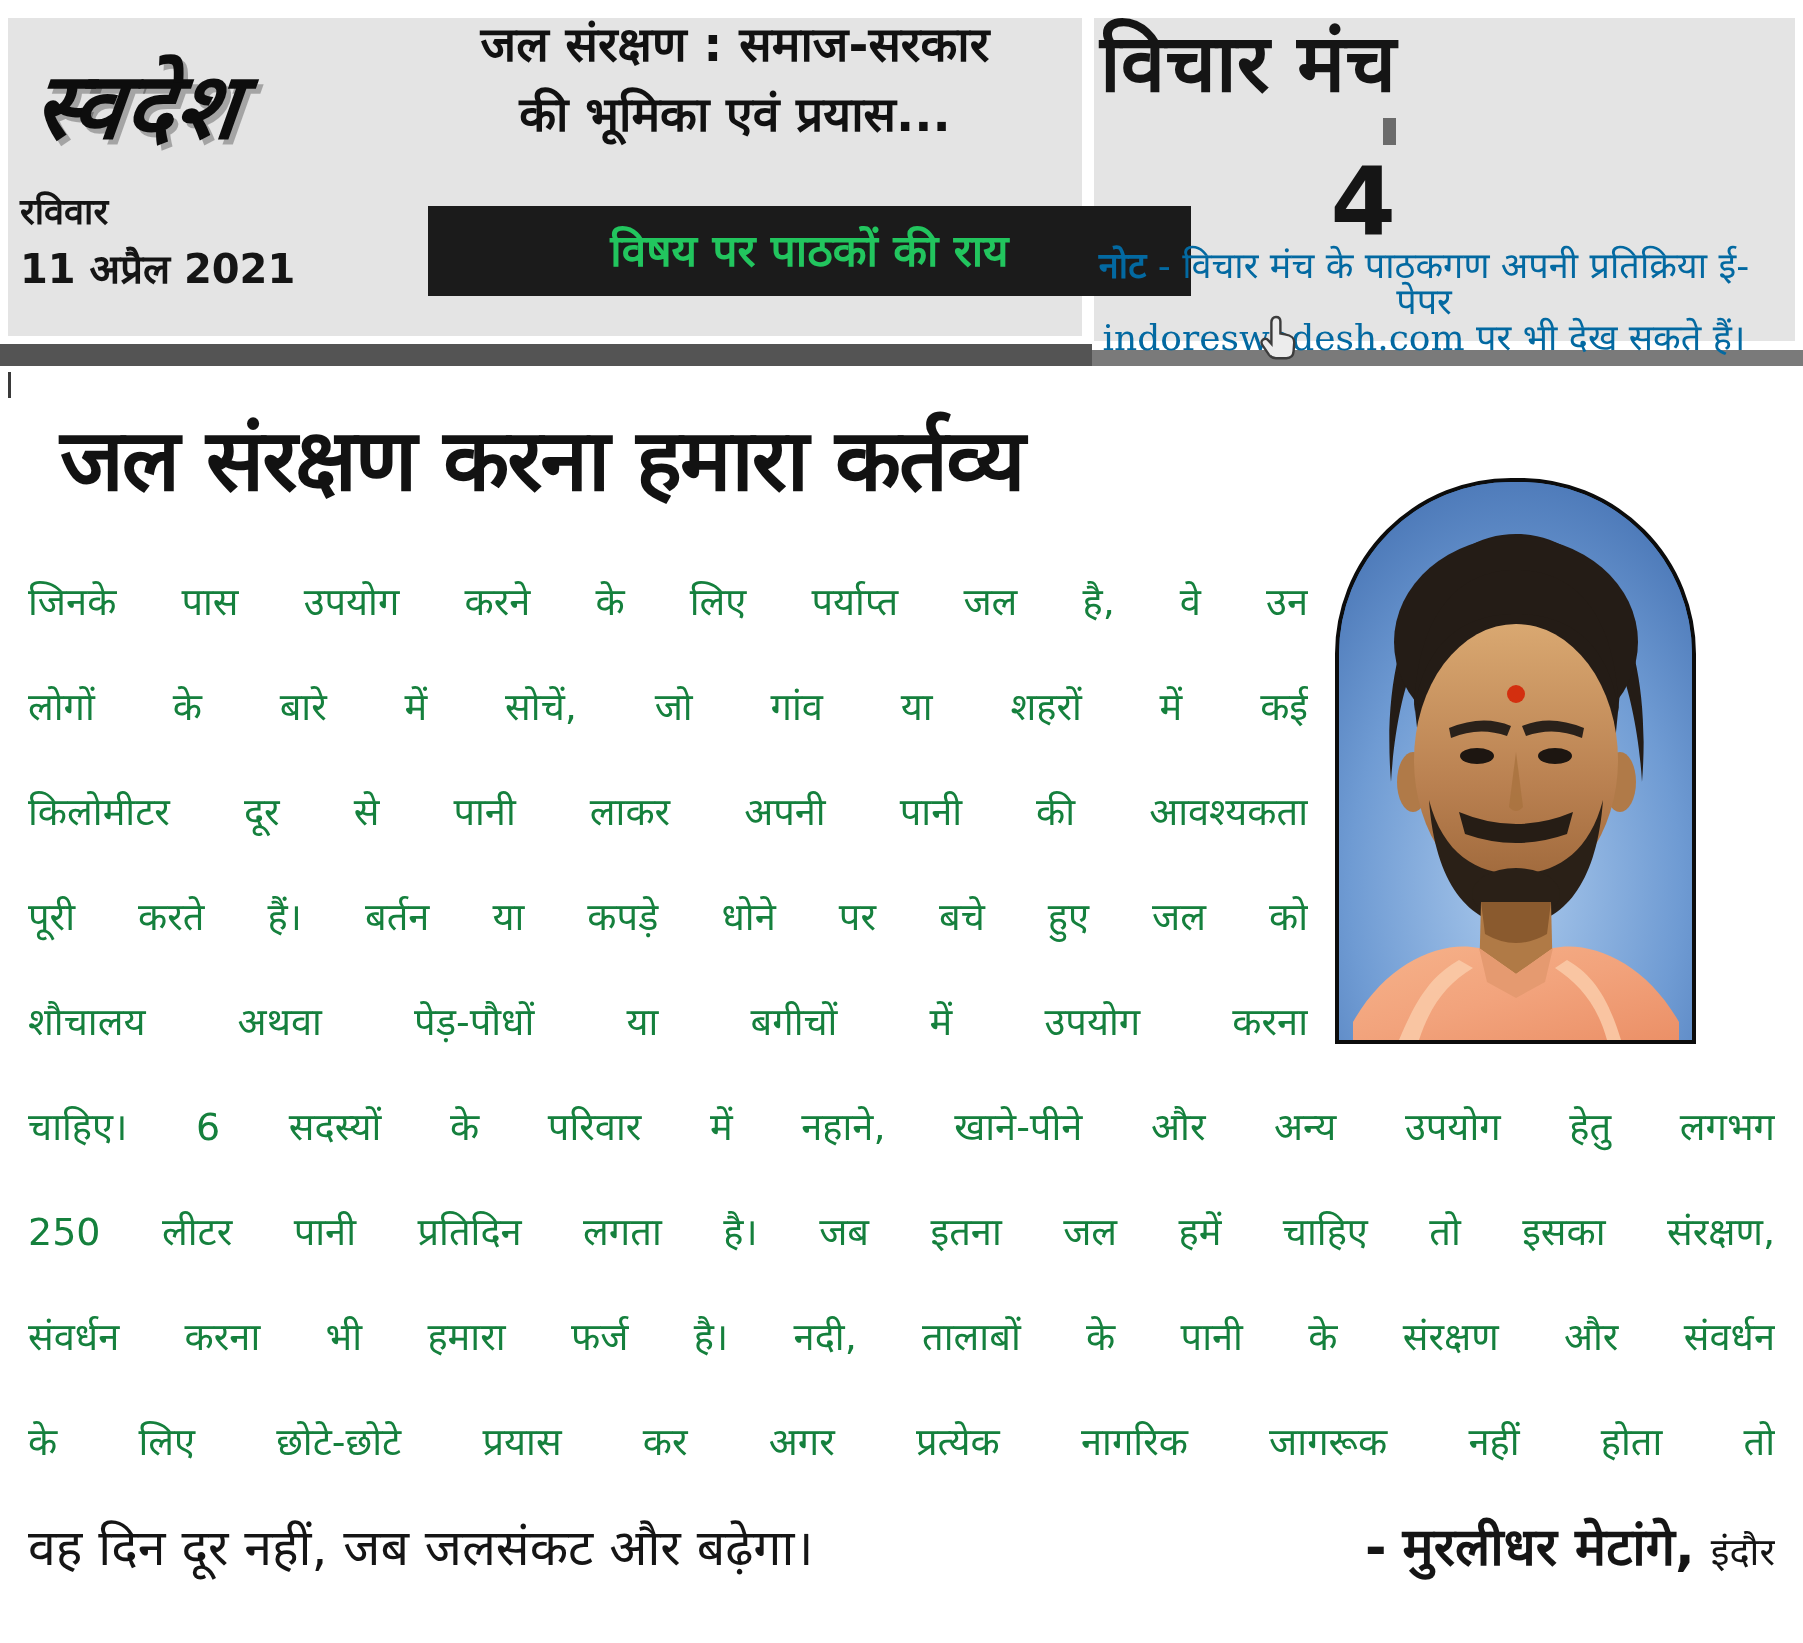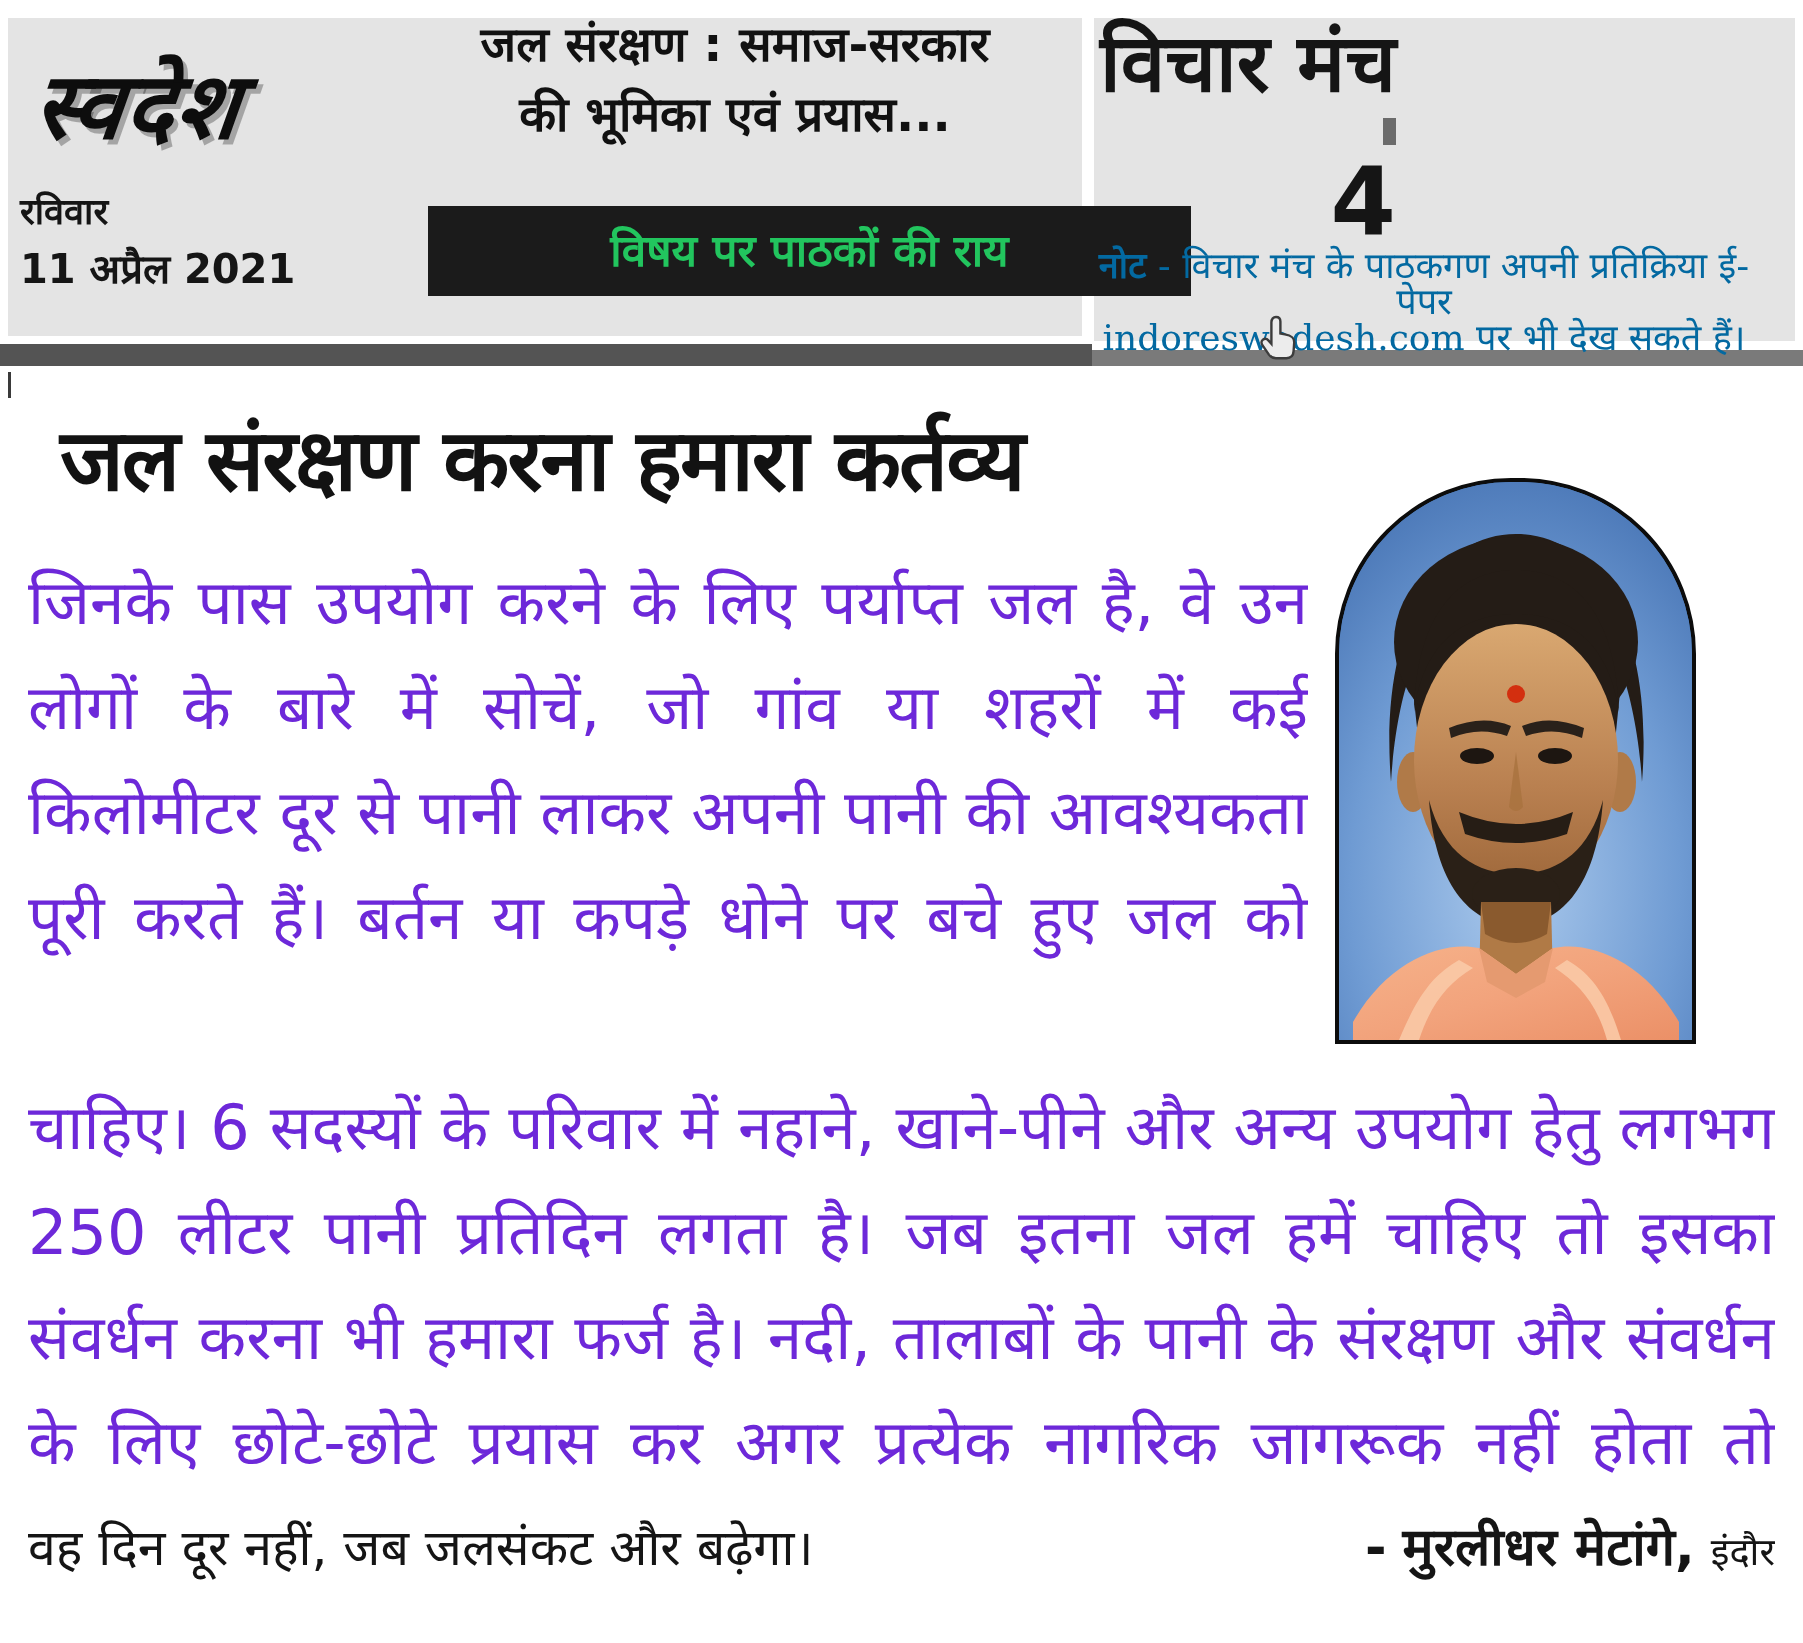--- a/index.html
+++ b/index.html
@@ -38,22 +38,22 @@
   
   .headline{position:absolute;left:60px;top:398px;font-size:86px;font-weight:700;
         letter-spacing:-2px;white-space:nowrap;color:#121212;}
 
   .photo{position:absolute;left:1335px;top:478px;width:353px;height:558px;
         border:4px solid #0c0c0c;border-radius:176px 176px 0 0;overflow:hidden;background:#4a7cba;}
   .photo svg{display:block;width:100%;height:100%;}
 
   .body-narrow{position:absolute;left:28px;top:550px;width:1280px;}
   .body-full{position:absolute;left:28px;top:1075px;width:1747px;}
-  .line{font-size:62px;line-height:105px;height:105px;text-align:justify;text-align-last:justify;
-        overflow:hidden;color:#6d28d9;}
+  .line{font-size:38px;line-height:105px;height:105px;text-align:justify;text-align-last:justify;
+        overflow:hidden;color:#15803d;}
   .closing{display:flex;justify-content:space-between;align-items:baseline;height:105px;
         line-height:105px;font-size:50px;overflow:hidden;}
   .signature{white-space:nowrap;}
   .signature .dash{font-weight:700;font-size:52px;}
   .signature .name{font-weight:700;font-size:52px;}
   .signature .city{font-size:38px;}
 
   .cursor{position:absolute;left:1258px;top:314px;width:42px;height:48px;}
 </style>
 </head>
@@ -147,20 +147,21 @@
       <path d="M282 558 C268 512 252 492 228 478 L216 486 C240 502 258 522 268 558 Z" fill="#f9c9a6" opacity="0.9"></path>
       <path d="M140 466 L177 492 L214 466 L206 500 L177 516 L148 500 Z" fill="#e59a70"></path>
     </svg>
   </div>
 
   <div class="body-narrow">
     <div class="line">जिनके पास उपयोग करने के लिए पर्याप्त जल है, वे उन</div>
     <div class="line">लोगों के बारे में सोचें, जो गांव या शहरों में कई</div>
     <div class="line">किलोमीटर दूर से पानी लाकर अपनी पानी की आवश्यकता</div>
     <div class="line">पूरी करते हैं। बर्तन या कपड़े धोने पर बचे हुए जल को</div>
+    <div class="line">शौचालय अथवा पेड़-पौधों या बगीचों में उपयोग करना</div>
   </div>
 
   <div class="body-full">
     <div class="line">चाहिए। 6 सदस्यों के परिवार में नहाने, खाने-पीने और अन्य उपयोग हेतु लगभग</div>
     <div class="line">250 लीटर पानी प्रतिदिन लगता है। जब इतना जल हमें चाहिए तो इसका संरक्षण,</div>
     <div class="line">संवर्धन करना भी हमारा फर्ज है। नदी, तालाबों के पानी के संरक्षण और संवर्धन</div>
     <div class="line">के लिए छोटे-छोटे प्रयास कर अगर प्रत्येक नागरिक जागरूक नहीं होता तो</div>
     <div class="closing">
       <span>वह दिन दूर नहीं, जब जलसंकट और बढ़ेगा।</span>
       <span class="signature">

